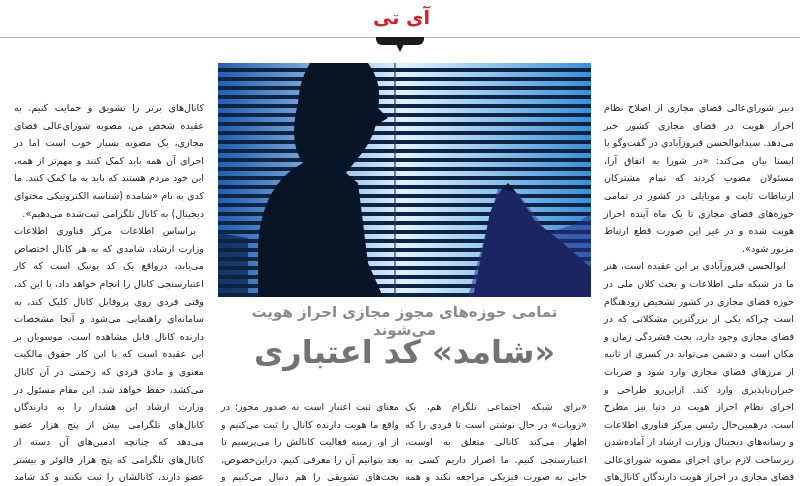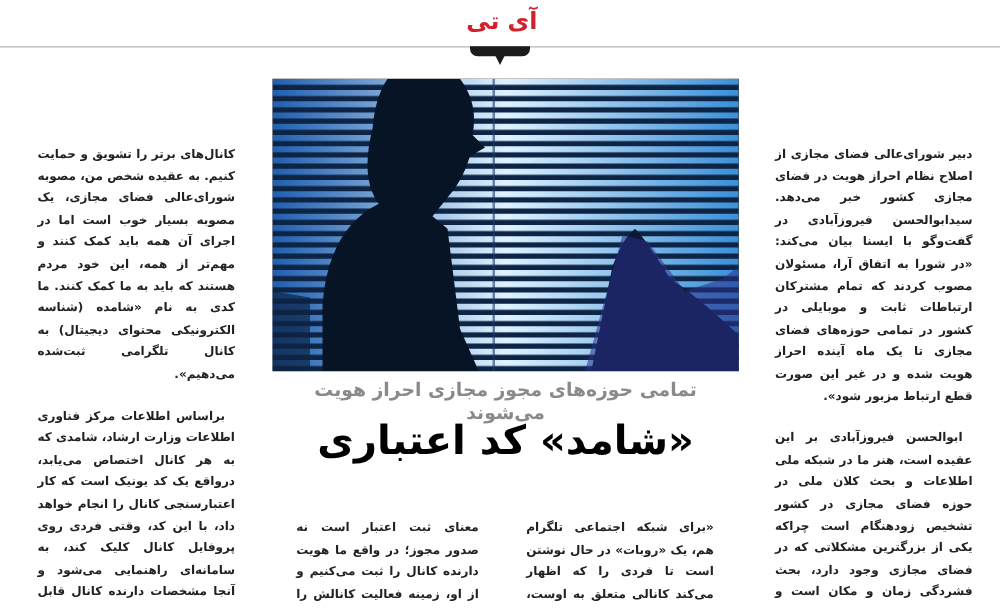--- a/index.html
+++ b/index.html
@@ -9,34 +9,34 @@
   .section-header { position: absolute; left: 0; top: 0; width: 800px; height: 60px; }
   .section-title { position: absolute; left: 370px; top: 6px; width: 60px; text-align: right;
     font-family: "DejaVu Sans", sans-serif; font-weight: bold; font-size: 19px; color: #d4202c; direction: rtl; }
   .header-rule { position: absolute; left: 0; top: 37px; width: 800px; height: 1px; background: #b5b5b5; }
   .header-ornament { position: absolute; left: 376px; top: 37px; width: 48px; height: 8px;
     background: #1b1b1b; border-radius: 0 0 6px 6px; }
   .header-ornament-tip { position: absolute; left: 396px; top: 44px; width: 0; height: 0;
     border-left: 4px solid transparent; border-right: 4px solid transparent; border-top: 8px solid #1b1b1b; }
 
   .column { position: absolute; direction: rtl; text-align: justify; font-size: 9.6px; line-height: 17.6px; color: #222; }
-  .column p { margin: 16px; font-weight: bold; }
+  .column p { margin: 0; }
   .column p + p { text-indent: 8px; }
   .col-right { left: 604px; top: 99px; width: 190px; }
   .col-left { left: 14px; top: 99px; width: 190px; }
   .col-mid-right { left: 405px; top: 398px; width: 182px; }
   .col-mid-left { left: 221px; top: 398px; width: 178px; }
 
   .photo { position: absolute; left: 218px; top: 63px; width: 373px; height: 234px; overflow: hidden; background: #0b1830; }
   .photo svg { display: block; }
 
   .kicker { position: absolute; left: 218px; top: 303px; width: 373px; text-align: center; direction: rtl;
     font-size: 15px; font-weight: bold; color: #8a8a8a; }
   .headline { position: absolute; left: 218px; top: 333px; width: 373px; text-align: center; direction: rtl;
-    font-size: 32px; font-weight: bold; color: #000000; letter-spacing: 0.5px; }
+    font-size: 32px; font-weight: bold; color: #737373; letter-spacing: 0.5px; }
 </style>
 </head>
 <body>
 
 <div class="section-header">
   <div class="section-title">آی تی</div>
   <div class="header-rule"></div>
   <div class="header-ornament"></div>
   <div class="header-ornament-tip"></div>
 </div>

